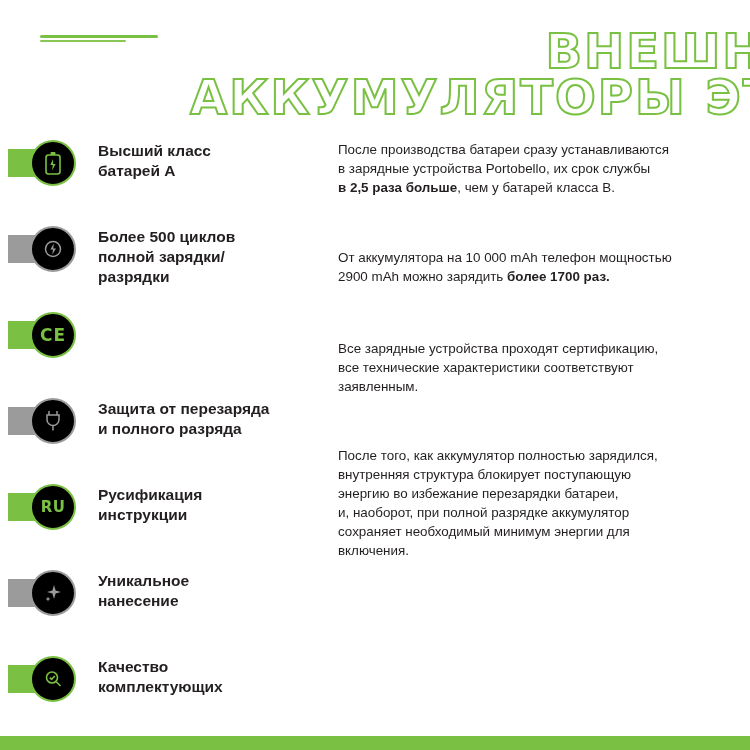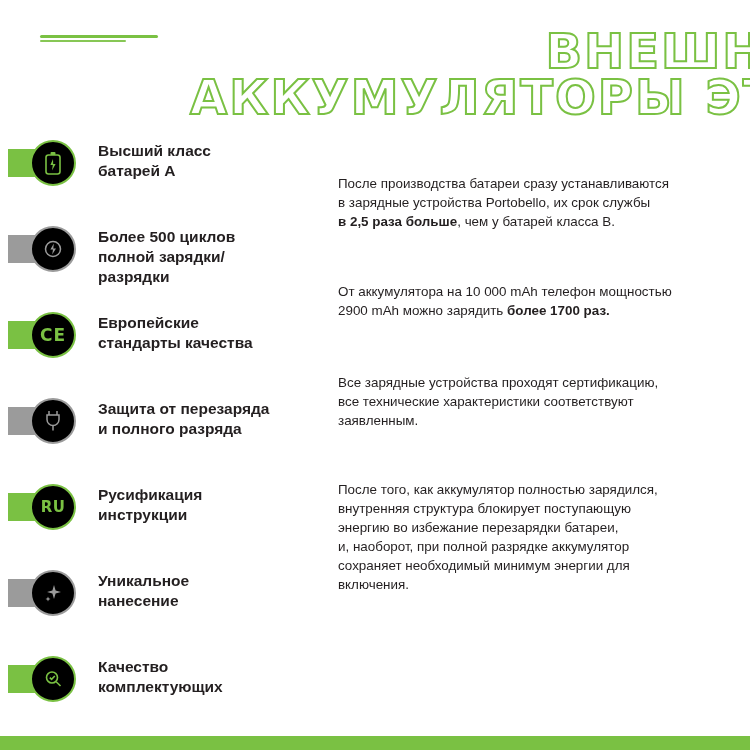--- a/index.html
+++ b/index.html
@@ -158,21 +158,21 @@
   }
 
   
   .para {
     font-size: 13.4px;
     line-height: 19px;
     color: #231f20;
     white-space: pre-line;
   }
   .para b { font-weight: bold; }
-  .p1 { margin-top: 34px; }
+  .p1 { }
   .p2 { margin-top: 51px; }
   .p3 { margin-top: 53px; }
   .p4 { margin-top: 50px; }
 
   
   .footer-bar {
     position: absolute;
     left: 0;
     bottom: 0;
     width: 750px;
@@ -228,22 +228,20 @@
 разрядки</div>
     </div>
 
     <div class="feature">
       <div class="badge">
         <div class="badge-bar green"></div>
         <div class="badge-circle">
           <span class="ce-text">CE</span>
         </div>
       </div>
-      <div class="feature-label">Европейские
-стандарты качества</div>
     </div>
 
     <div class="feature">
       <div class="badge">
         <div class="badge-bar grey"></div>
         <div class="badge-circle grey">
           <svg width="22" height="26" viewBox="0 0 22 26" fill="none" stroke="#9b9b9b" stroke-width="1.5">
             <path d="M7 3 v4 M15 3 v4"></path>
             <path d="M5 7 h12 v4.5 a6 6 0 0 1 -12 0 Z"></path>
             <path d="M11 17.5 v5"></path>

